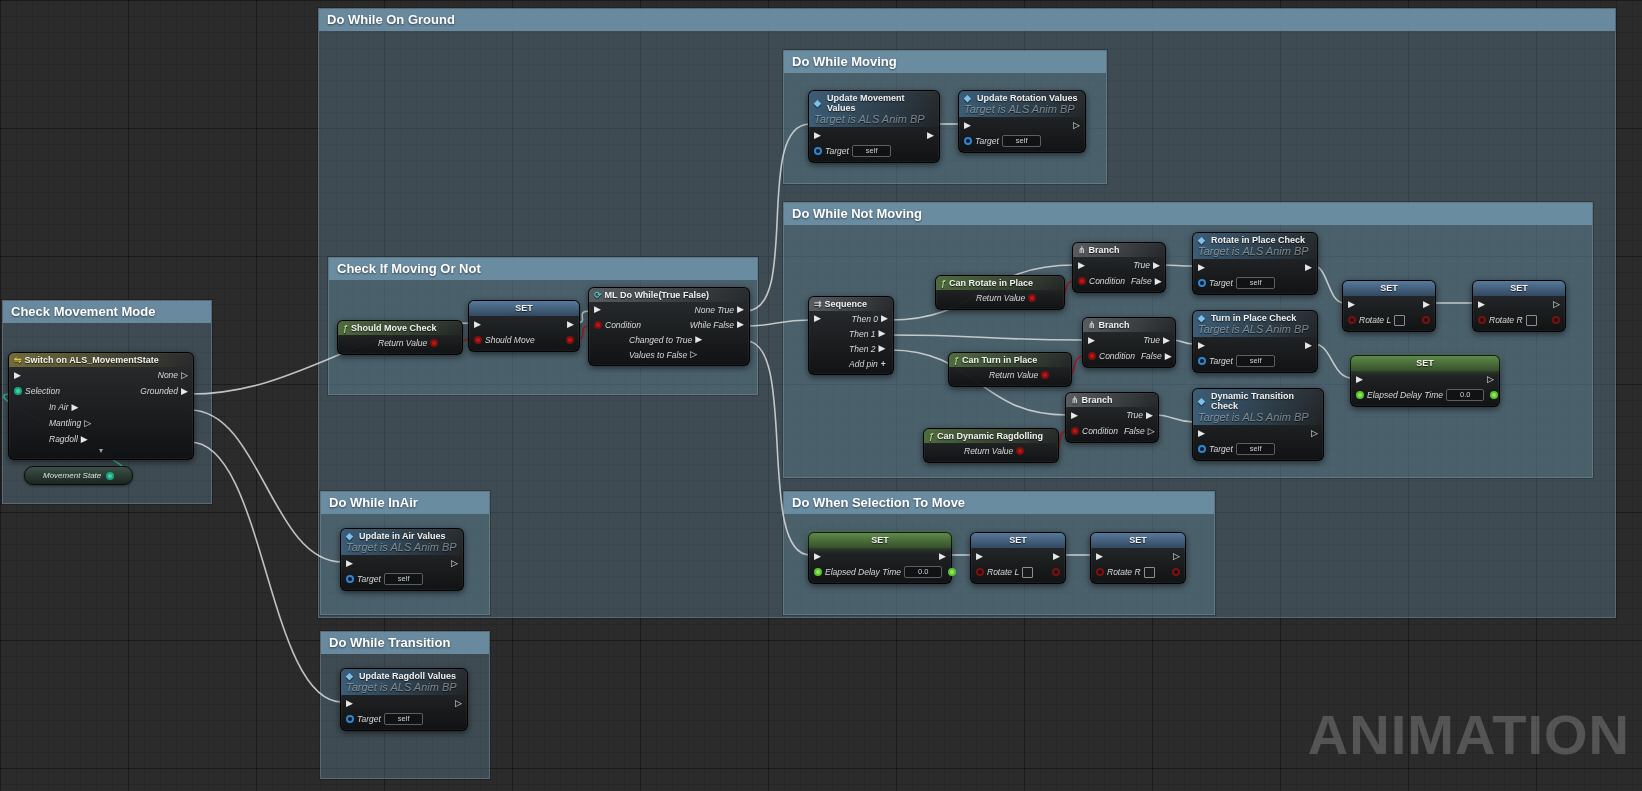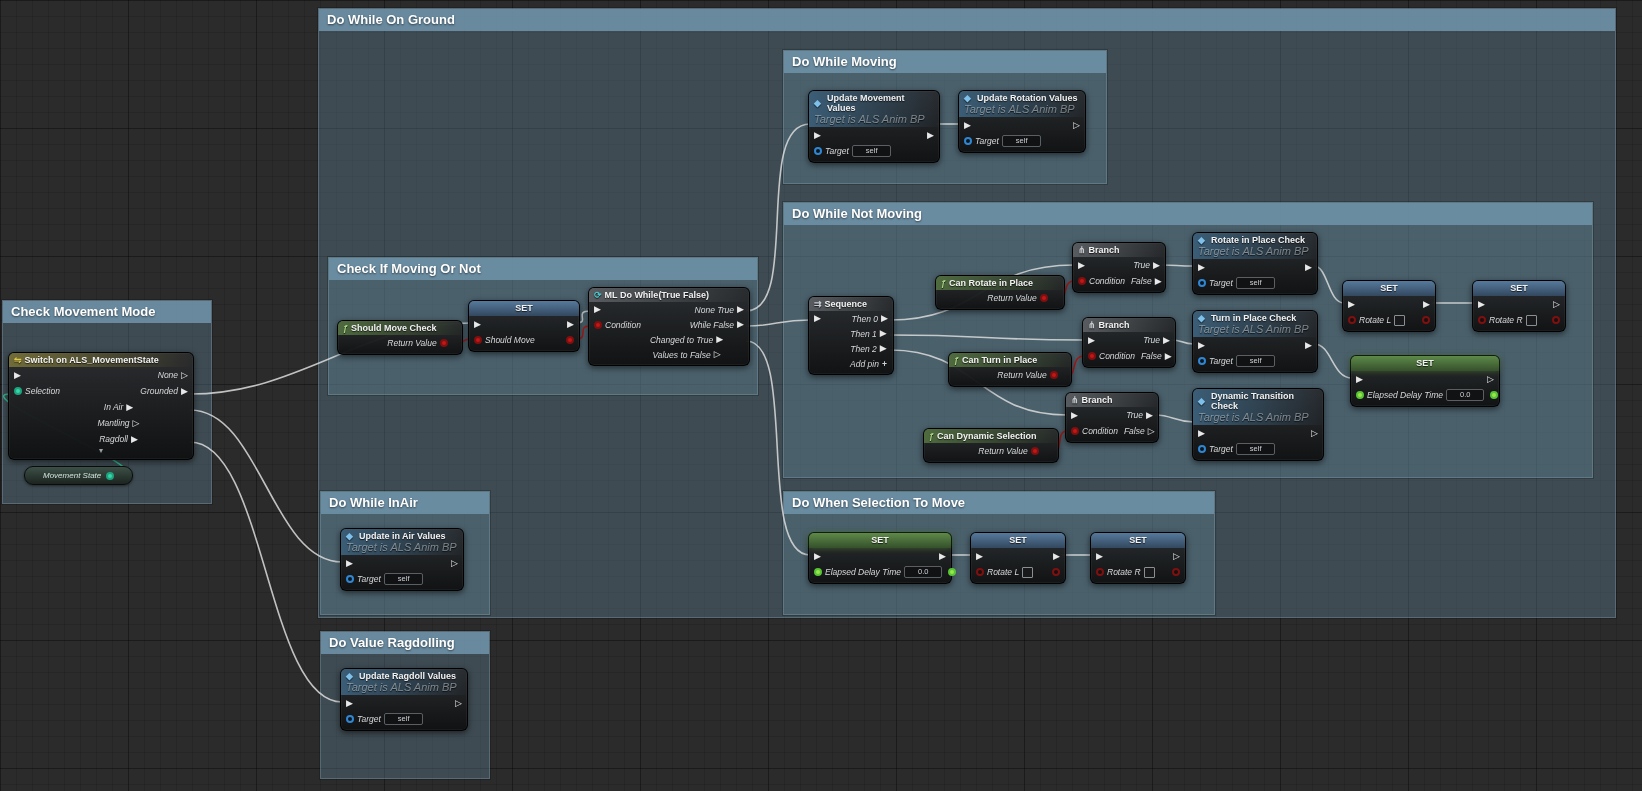--- a/index.html
+++ b/index.html
@@ -36,21 +36,21 @@
   .nh .sub{font-weight:normal;font-style:italic;font-size:11px;color:rgba(215,228,236,.5);}
   .h-fn{background:linear-gradient(90deg,rgba(60,96,122,.95),rgba(38,44,50,.25));}
   .h-pure{background:linear-gradient(90deg,rgba(82,112,64,.92),rgba(40,46,38,.25));}
   .h-gray{background:linear-gradient(90deg,rgba(92,96,100,.92),rgba(40,42,44,.25));}
   .h-switch{background:linear-gradient(90deg,rgba(122,116,58,.88),rgba(42,42,38,.25));}
   .h-set{background:linear-gradient(180deg,#56799c,#33485f);text-align:center;height:13px;
     line-height:13px;padding:1px 6px;}
   .h-setg{background:linear-gradient(180deg,#5e8a49,#35502b);text-align:center;height:13px;
     line-height:13px;padding:1px 6px;box-shadow:0 0 6px rgba(120,200,60,.35);}
   .r{display:flex;align-items:center;justify-content:space-between;height:16px;padding:0 5px;gap:6px;}
-  .r-end{justify-content:center;padding-left:40px;}
+  .r-end{justify-content:flex-start;padding-left:40px;}
   .g{display:flex;align-items:center;gap:3px;}
   .ex{font-size:9px;line-height:1;color:#e8e8e8;}
   .pin{width:8px;height:8px;border-radius:50%;box-sizing:border-box;border:2px solid;flex:0 0 auto;}
   .pin.red{border-color:#7e1010;background:#c21717;}
   .pin.redo{border-color:#7e1010;background:rgba(20,0,0,.3);}
   .pin.blue{border-color:#2f86d4;background:rgba(10,20,30,.3);}
   .pin.grn{border-color:#58c437;background:#9ae64a;}
   .pin.teal{border-color:#1fa37e;background:#35d6a8;}
   .lb{white-space:nowrap;font-style:italic;}
   .vb{background:#101214;border:1px solid #5b5f63;border-radius:2px;padding:0 13px;height:10px;
@@ -63,20 +63,21 @@
   .var{position:absolute;z-index:3;height:17px;border-radius:9px;
     background:linear-gradient(180deg,#3c5047,#1c2420);border:1px solid #0a0c0b;
     display:flex;align-items:center;gap:5px;padding:0 18px;font-size:8px;color:#cfe3da;
     box-shadow:0 1px 3px rgba(0,0,0,.5);}
 </style>
 </head>
 <body>
 
 <div class="canvas">
 
+  <div class="wm">ANIMATION</div>
 
   <div class="comment" style="left:318px;top:8px;width:1296px;height:608px">
     <div class="cm-h">Do While On Ground</div>
   </div>
   <div class="comment" style="left:783px;top:50px;width:322px;height:132px">
     <div class="cm-h">Do While Moving</div>
   </div>
   <div class="comment" style="left:783px;top:202px;width:808px;height:274px">
     <div class="cm-h">Do While Not Moving</div>
   </div>
@@ -86,21 +87,21 @@
   <div class="comment" style="left:2px;top:300px;width:208px;height:202px">
     <div class="cm-h">Check Movement Mode</div>
   </div>
   <div class="comment" style="left:320px;top:491px;width:168px;height:122px">
     <div class="cm-h">Do While InAir</div>
   </div>
   <div class="comment" style="left:783px;top:491px;width:430px;height:122px">
     <div class="cm-h">Do When Selection To Move</div>
   </div>
   <div class="comment" style="left:320px;top:631px;width:168px;height:146px">
-    <div class="cm-h">Do Value Ragdolling</div>
+    <div class="cm-h">Do While Transition</div>
   </div>
 
   <svg class="wires" width="1642" height="791">
     <path class="w-exec" d="M190,394 C300,394 360,323 470,323"></path>
     <path class="w-exec" d="M190,410 C260,410 272,562 342,562"></path>
     <path class="w-exec" d="M190,442 C265,442 267,702 342,702"></path>
     <path class="w-exec" d="M576,323 C591,323 573,311 590,311"></path>
     <path class="w-exec" d="M746,311 C801,311 753,124 810,124"></path>
     <path class="w-exec" d="M746,326 C776,326 778,320 810,320"></path>
     <path class="w-exec" d="M746,341 C798,341 756,555 810,555"></path>
@@ -314,21 +315,21 @@
     <div class="nh h-pure"><span class="ic ic-pure">ƒ</span><span>Can Turn in Place</span></div>
     <div class="r r-end">
         <span class="g">
           <span class="lb">Return Value</span>
           <span class="pin red"></span>
         </span>
       </div>
   </div>
 
   <div class="n" style="left:923px;top:428px;width:134px">
-    <div class="nh h-pure"><span class="ic ic-pure">ƒ</span><span>Can Dynamic Selection</span></div>
+    <div class="nh h-pure"><span class="ic ic-pure">ƒ</span><span>Can Dynamic Ragdolling</span></div>
     <div class="r r-end">
         <span class="g">
           <span class="lb">Return Value</span>
           <span class="pin red"></span>
         </span>
       </div>
   </div>
 
   <div class="n" style="left:1072px;top:242px;width:92px">
     <div class="nh h-gray"><span class="ic ic-br">⋔</span><span>Branch</span></div>

